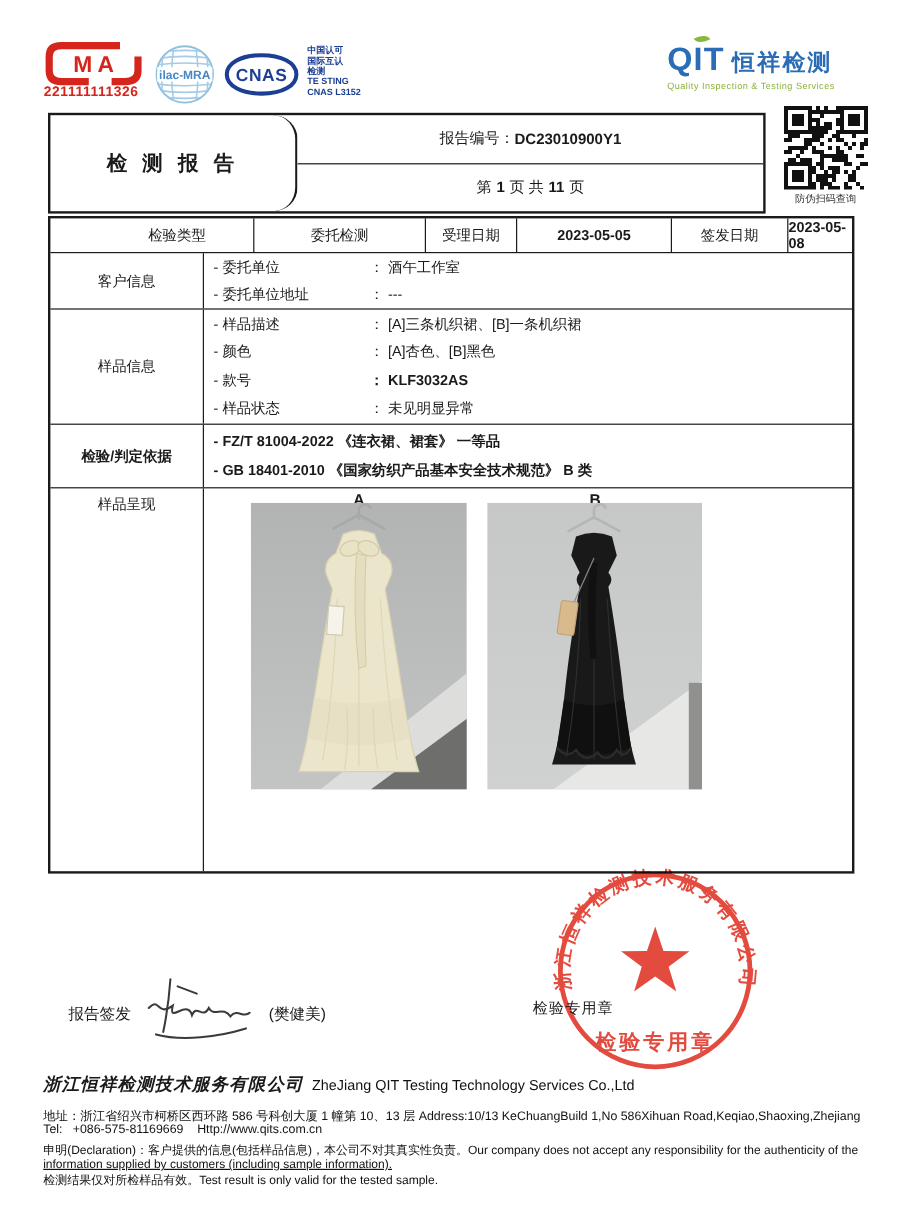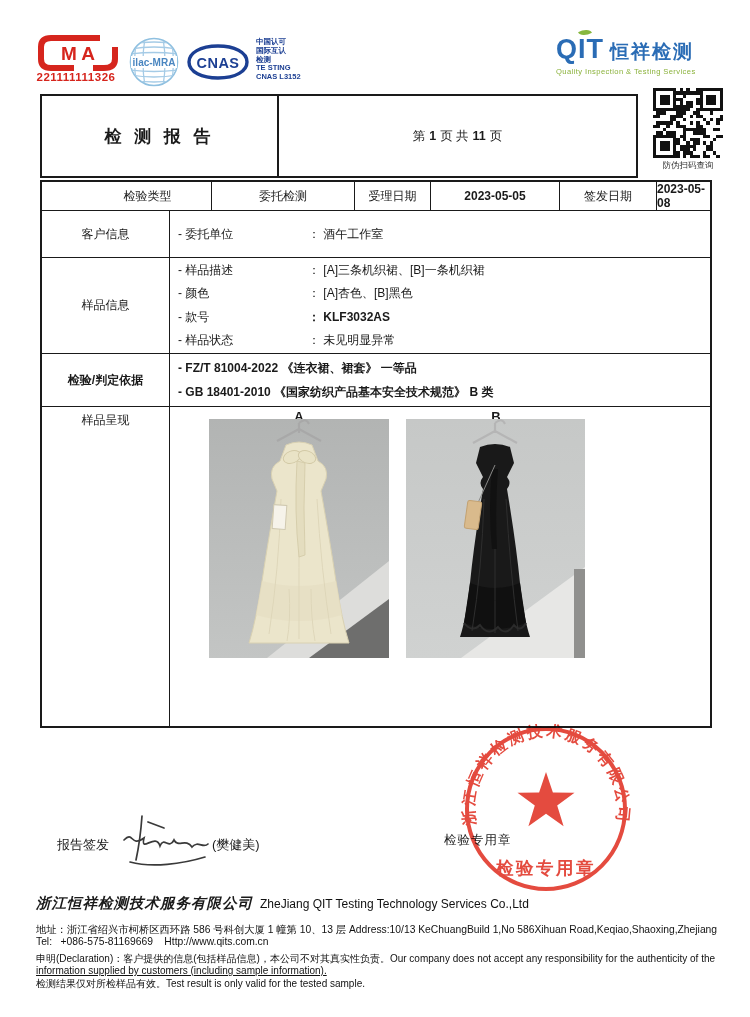--- a/index.html
+++ b/index.html
@@ -17,22 +17,22 @@
   .qit-en{font-size:27px;font-weight:bold;color:#2a6cb5;letter-spacing:1px;position:relative;line-height:26px;}
   .qit-leaf{position:absolute;left:23px;top:-7px;width:12px;height:7px;background:#86b73e;
             border-radius:0 100% 0 100%;transform:rotate(-28deg);}
   .qit-cn{font-size:19px;font-weight:bold;color:#2a6cb5;margin-left:6px;letter-spacing:2px;}
   .qit-tag{font-size:7.6px;color:#8bb23c;margin-top:2px;letter-spacing:.4px;}
 
   
   .htable{position:absolute;left:40px;top:94px;width:598px;height:84px;border:2px solid #1a1a1a;
           display:flex;box-sizing:border-box;}
   .htable .tcell{box-sizing:border-box;}
-  .ht-title{width:237px;border-right:2px solid #1a1a1a;display:flex;align-items:center;justify-content:center;
-            font-size:17px;font-weight:bold;letter-spacing:4px;}
+  .ht-title{width:206px;border-right:2px solid #1a1a1a;display:flex;align-items:center;justify-content:center;
+            font-size:17px;font-weight:bold;letter-spacing:4px;border-radius:20px;}
   .ht-right{flex:1;display:flex;flex-direction:column;}
   .ht-row{flex:1;display:flex;align-items:center;justify-content:center;font-size:12.5px;}
   .ht-row.first{border-bottom:1.5px solid #1a1a1a;}
   .b{font-weight:bold;}
   .pg span{margin:0 2px;}
 
   
   .qr{position:absolute;left:652px;top:88px;width:72px;height:70px;}
   .qr-caption{position:absolute;left:636px;top:160px;width:104px;text-align:center;font-size:8.5px;color:#333;}
 
@@ -57,21 +57,21 @@
   .r2 .kv{line-height:22px;}
   .r3 .kv{line-height:23.5px;}
   .r4 .line{line-height:24px;padding-left:8px;}
   .r5 .lblcell{align-items:flex-start;padding-top:5px;}
   .photozone{flex:1;position:relative;}
   .ph-label{position:absolute;top:2px;font-size:13px;font-weight:600;width:20px;text-align:center;}
   .photo{position:absolute;top:12px;width:180px;height:239px;}
 
   
   .sig-label{position:absolute;left:57px;top:836px;font-size:13px;}
-  .sig-name{position:absolute;left:212px;top:836px;font-size:13px;}
+  .sig-name{position:absolute;left:224px;top:836px;font-size:13px;}
   .sig-svg{position:absolute;left:112px;top:810px;}
   .stamp-bg-text{position:absolute;left:444px;top:832px;font-size:12.5px;color:#222;letter-spacing:1px;}
   .stamp{position:absolute;left:460px;top:724px;mix-blend-mode:multiply;opacity:.92;}
 
   
   .foot{position:absolute;left:36px;white-space:pre;}
   .f-co{top:894px;display:flex;align-items:baseline;}
   .f-co-cn{font-family:"DejaVu Serif","Liberation Serif",serif;font-style:italic;font-weight:bold;
            font-size:14.5px;letter-spacing:1px;}
   .f-co-en{font-size:12px;margin-left:7px;color:#111;}
@@ -134,20 +134,24 @@
     <div class="qit-row">
       <span class="qit-en"><span class="qit-leaf"></span>QIT</span>
       <span class="qit-cn">恒祥检测</span>
     </div>
     <div class="qit-tag">Quality Inspection &amp; Testing  Services</div>
   </div>
 
   <div class="htable">
     <div class="tcell ht-title">检 测 报 告</div>
     <div class="ht-right">
+      <div class="ht-row first">
+        <span>报告编号：</span>
+        <span class="b">DC23010900Y1</span>
+      </div>
       <div class="ht-row pg">
         <span>第</span>
         <span class="b">1</span>
         <span>页 共</span>
         <span class="b">11</span>
         <span>页</span>
       </div>
     </div>
   </div>
 
@@ -403,20 +407,24 @@
       <div class="c b" style="flex:1">2023-05-08</div>
     </div>
 
     <div class="trow r2">
       <div class="lblcell">客户信息</div>
       <div class="ccell">
         <div class="kv">
           <span class="k">- 委托单位</span>
           <span class="v">： 酒午工作室</span>
         </div>
+        <div class="kv">
+          <span class="k">- 委托单位地址</span>
+          <span class="v">： ---</span>
+        </div>
       </div>
     </div>
 
     <div class="trow r3">
       <div class="lblcell">样品信息</div>
       <div class="ccell">
         <div class="kv">
           <span class="k">- 样品描述</span>
           <span class="v">： [A]三条机织裙、[B]一条机织裙</span>
         </div>

